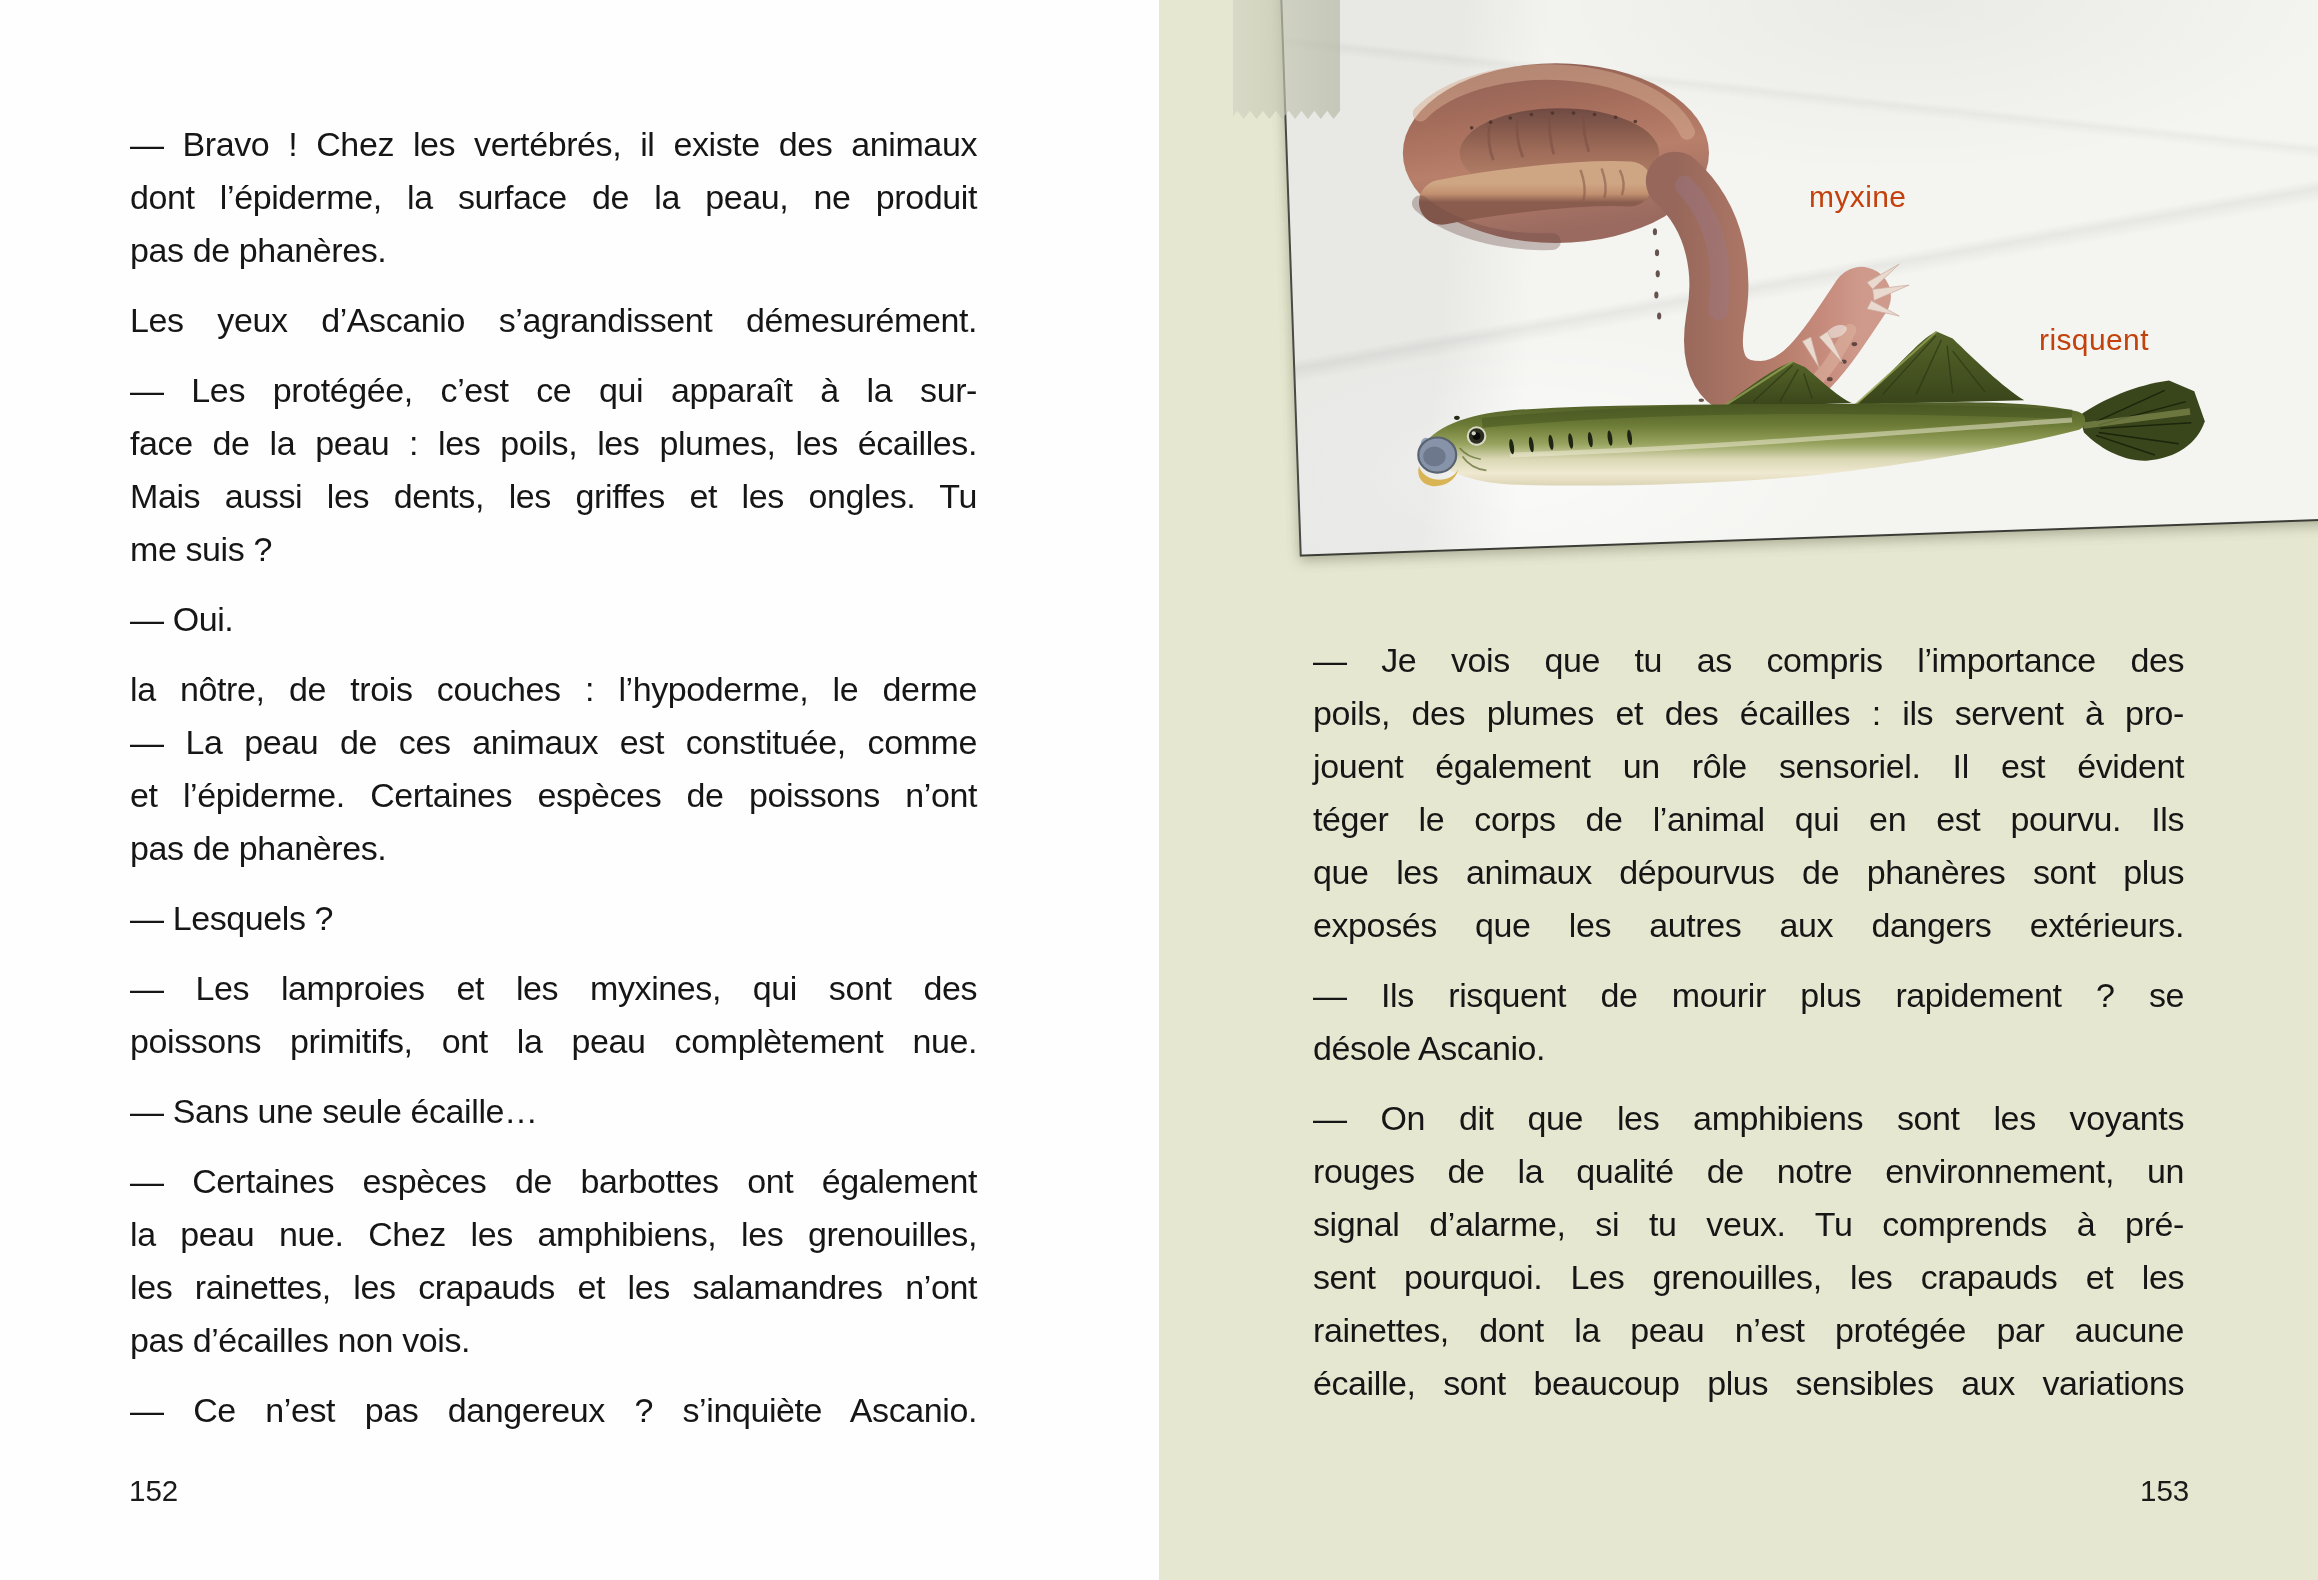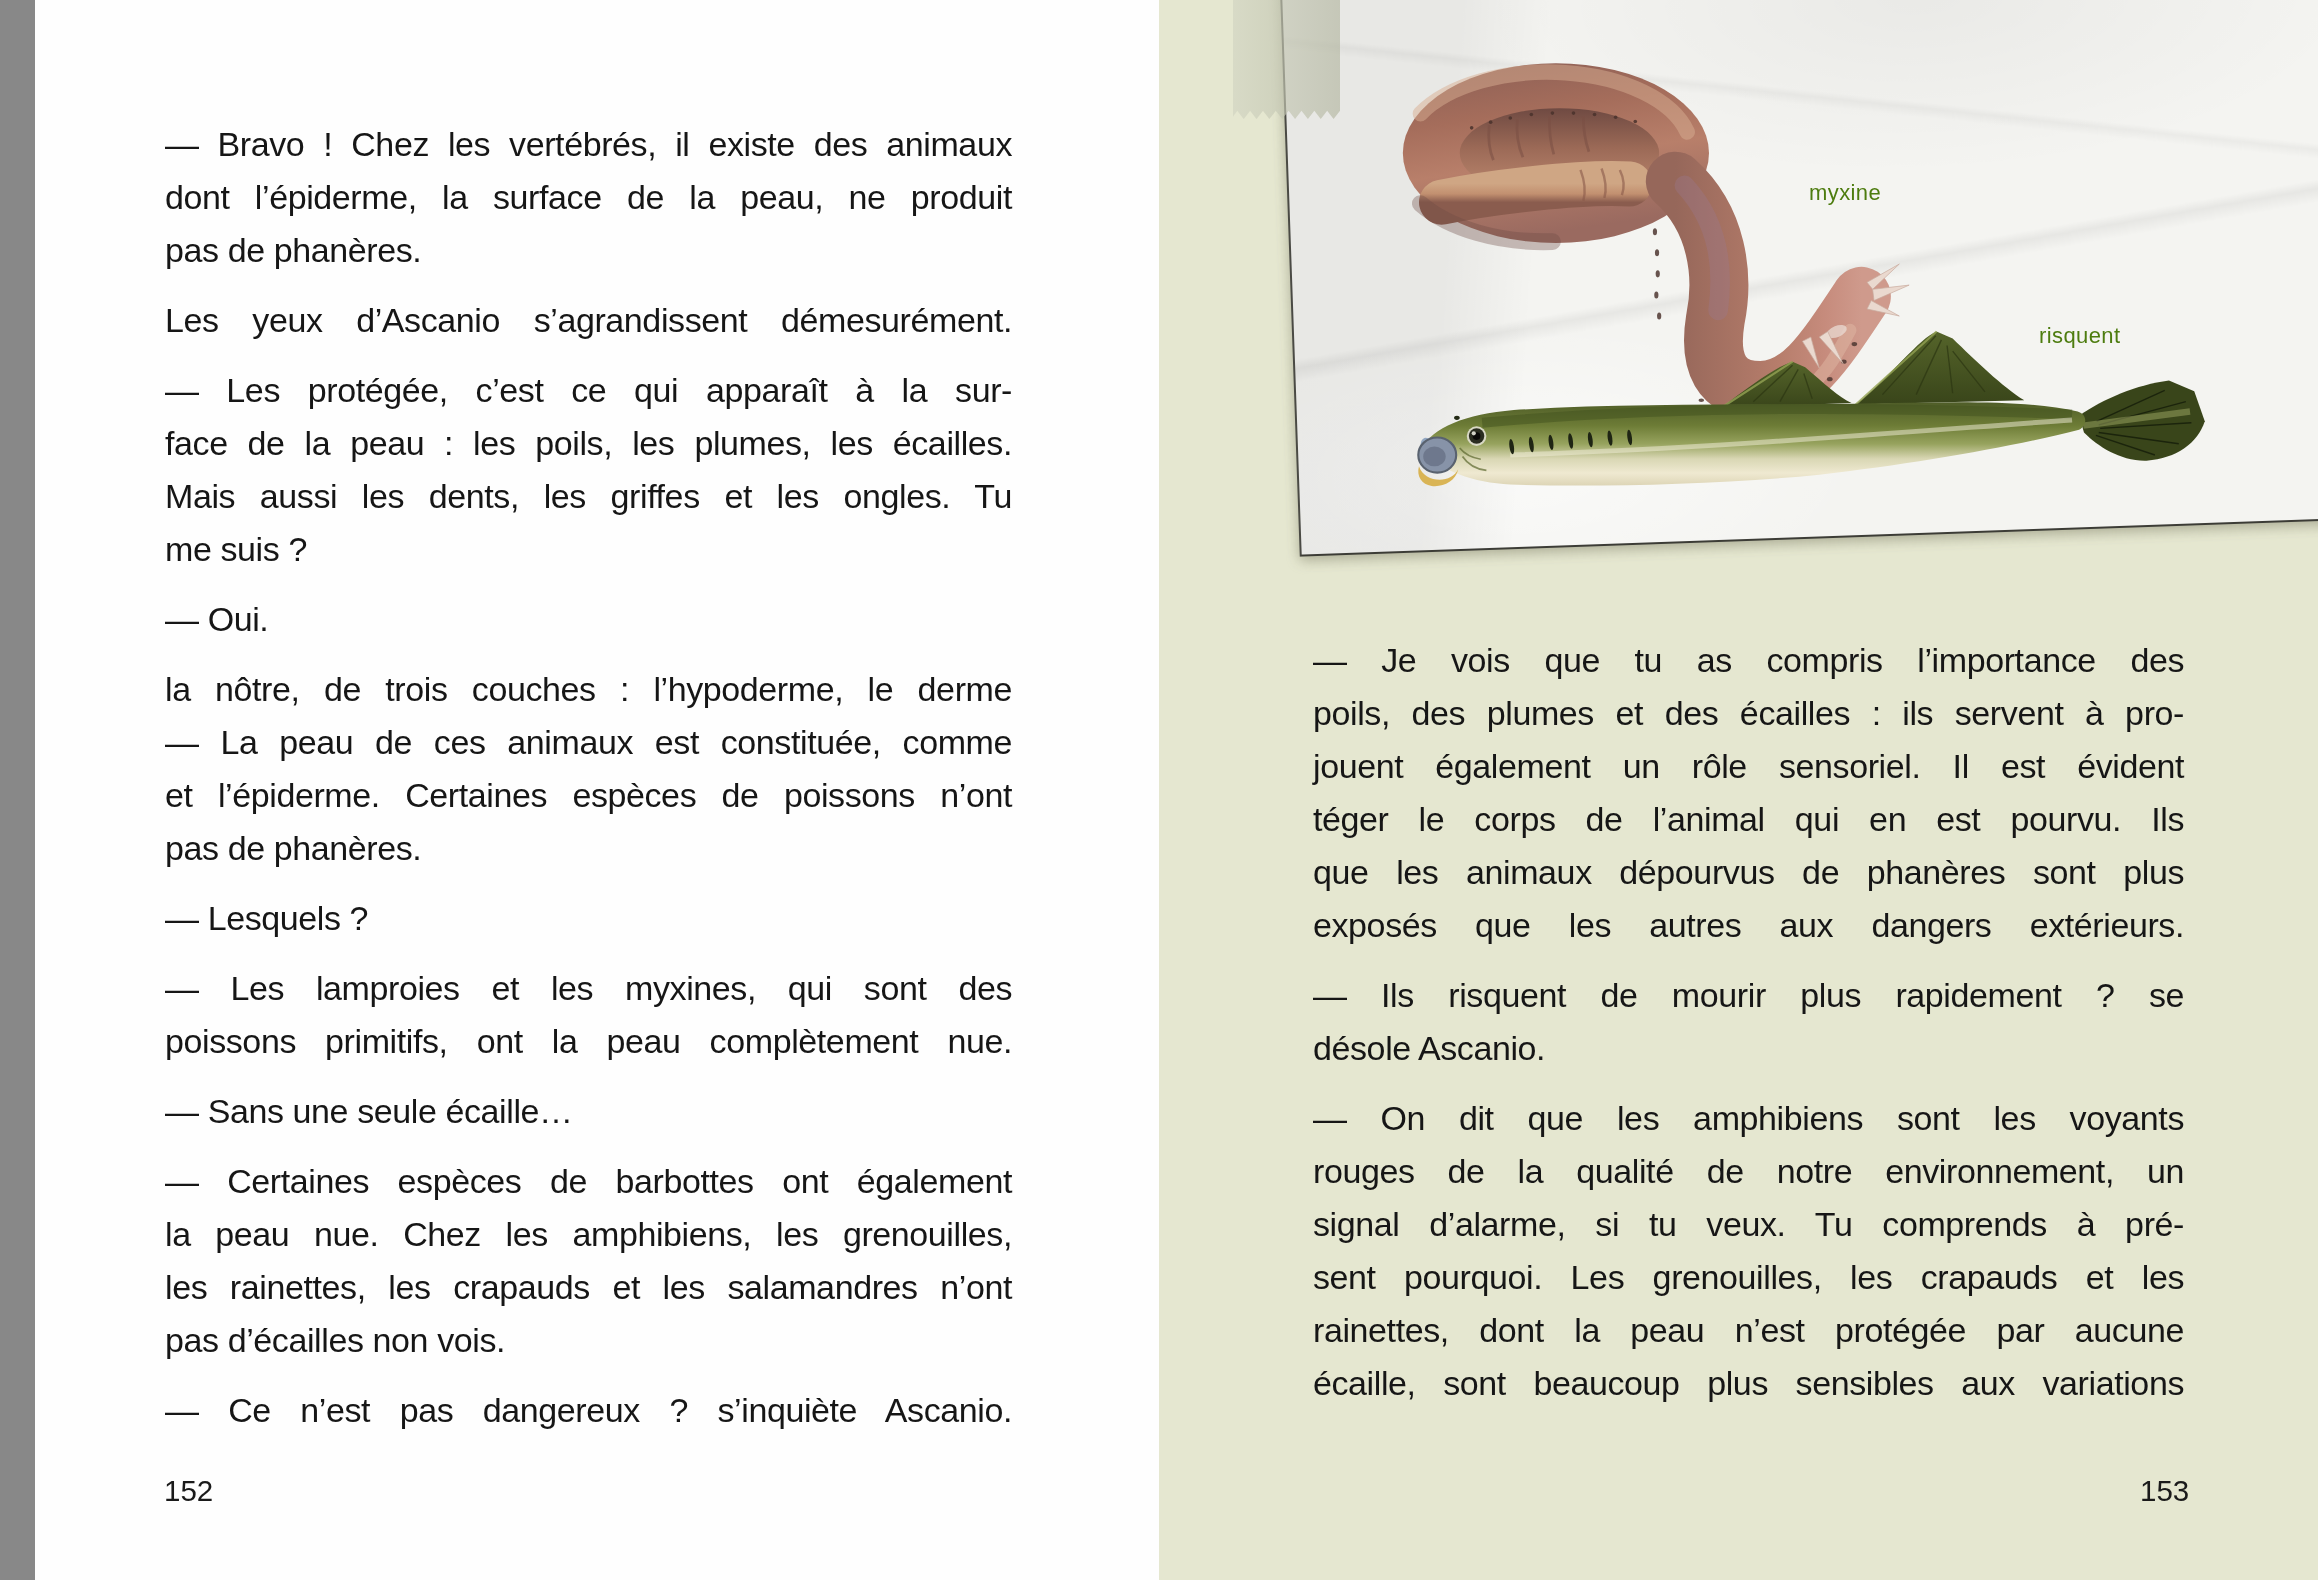--- a/index.html
+++ b/index.html
@@ -2,21 +2,21 @@
 <html style="font-size:11.2px"><head>
 <meta charset="utf-8">
 <style>
   html,body{margin:0;padding:0;background:#888;}
   .spread{
     position:relative;width:2319px;height:1581px;overflow:hidden;
     font-family:"Liberation Sans","DejaVu Sans",sans-serif;
     color:#141414;
   }
   .page{position:absolute;top:0;height:1581px;width:1159px;overflow:hidden;}
-  .page-left{left:0;background:#fefefe;margin-left:35px;}
+  .page-left{left:0;background:#fefefe;}
   .page-right{left:1159px;background:#e5e7d0;}
 
   
   .textblock{position:absolute;font-size:34px;line-height:53px;letter-spacing:-0.4px;color:#161616;}
   .textblock .para{margin:0 0 17px 0;}
   .textblock .line{display:block;white-space:nowrap;text-align:justify;text-align-last:justify;}
   .textblock .line.end{text-align-last:left;}
   .tb-left{left:130px;top:118px;width:847px;}
   .tb-right{left:154px;top:634px;width:871px;}
   .pagenum{position:absolute;font-size:29.5px;letter-spacing:0;color:#1a1a1a;}
@@ -41,21 +41,21 @@
   .tape{
     position:absolute;left:74px;top:0;width:107px;height:119px;
     background:linear-gradient(90deg, rgba(255,255,255,0.18), rgba(0,0,0,0.05));
     background-color:rgba(193,197,173,0.62);
     clip-path:polygon(0 0,100% 0,100% 93%,94% 100%,88% 93%,82% 100%,76% 93%,70% 100%,
       64% 93%,58% 100%,52% 93%,46% 100%,40% 93%,34% 100%,28% 93%,22% 100%,16% 93%,10% 100%,4% 93%,0 98%);
   }
 
   .figure-svg{position:absolute;left:0;top:0;width:1159px;height:632px;}
   .fig-label{
-    position:absolute;font-size:22px;letter-spacing:0.4px;color:#4d7c0f;
+    position:absolute;font-size:30px;letter-spacing:0.4px;color:#c2410c;
     font-family:"Liberation Sans","DejaVu Sans",sans-serif;
   }
   .lbl-myxine{left:650px;top:180px;}
   .lbl-lamproie{left:880px;top:323px;}
 </style>
 </head>
 <body>
 
 <div class="spread">
 

